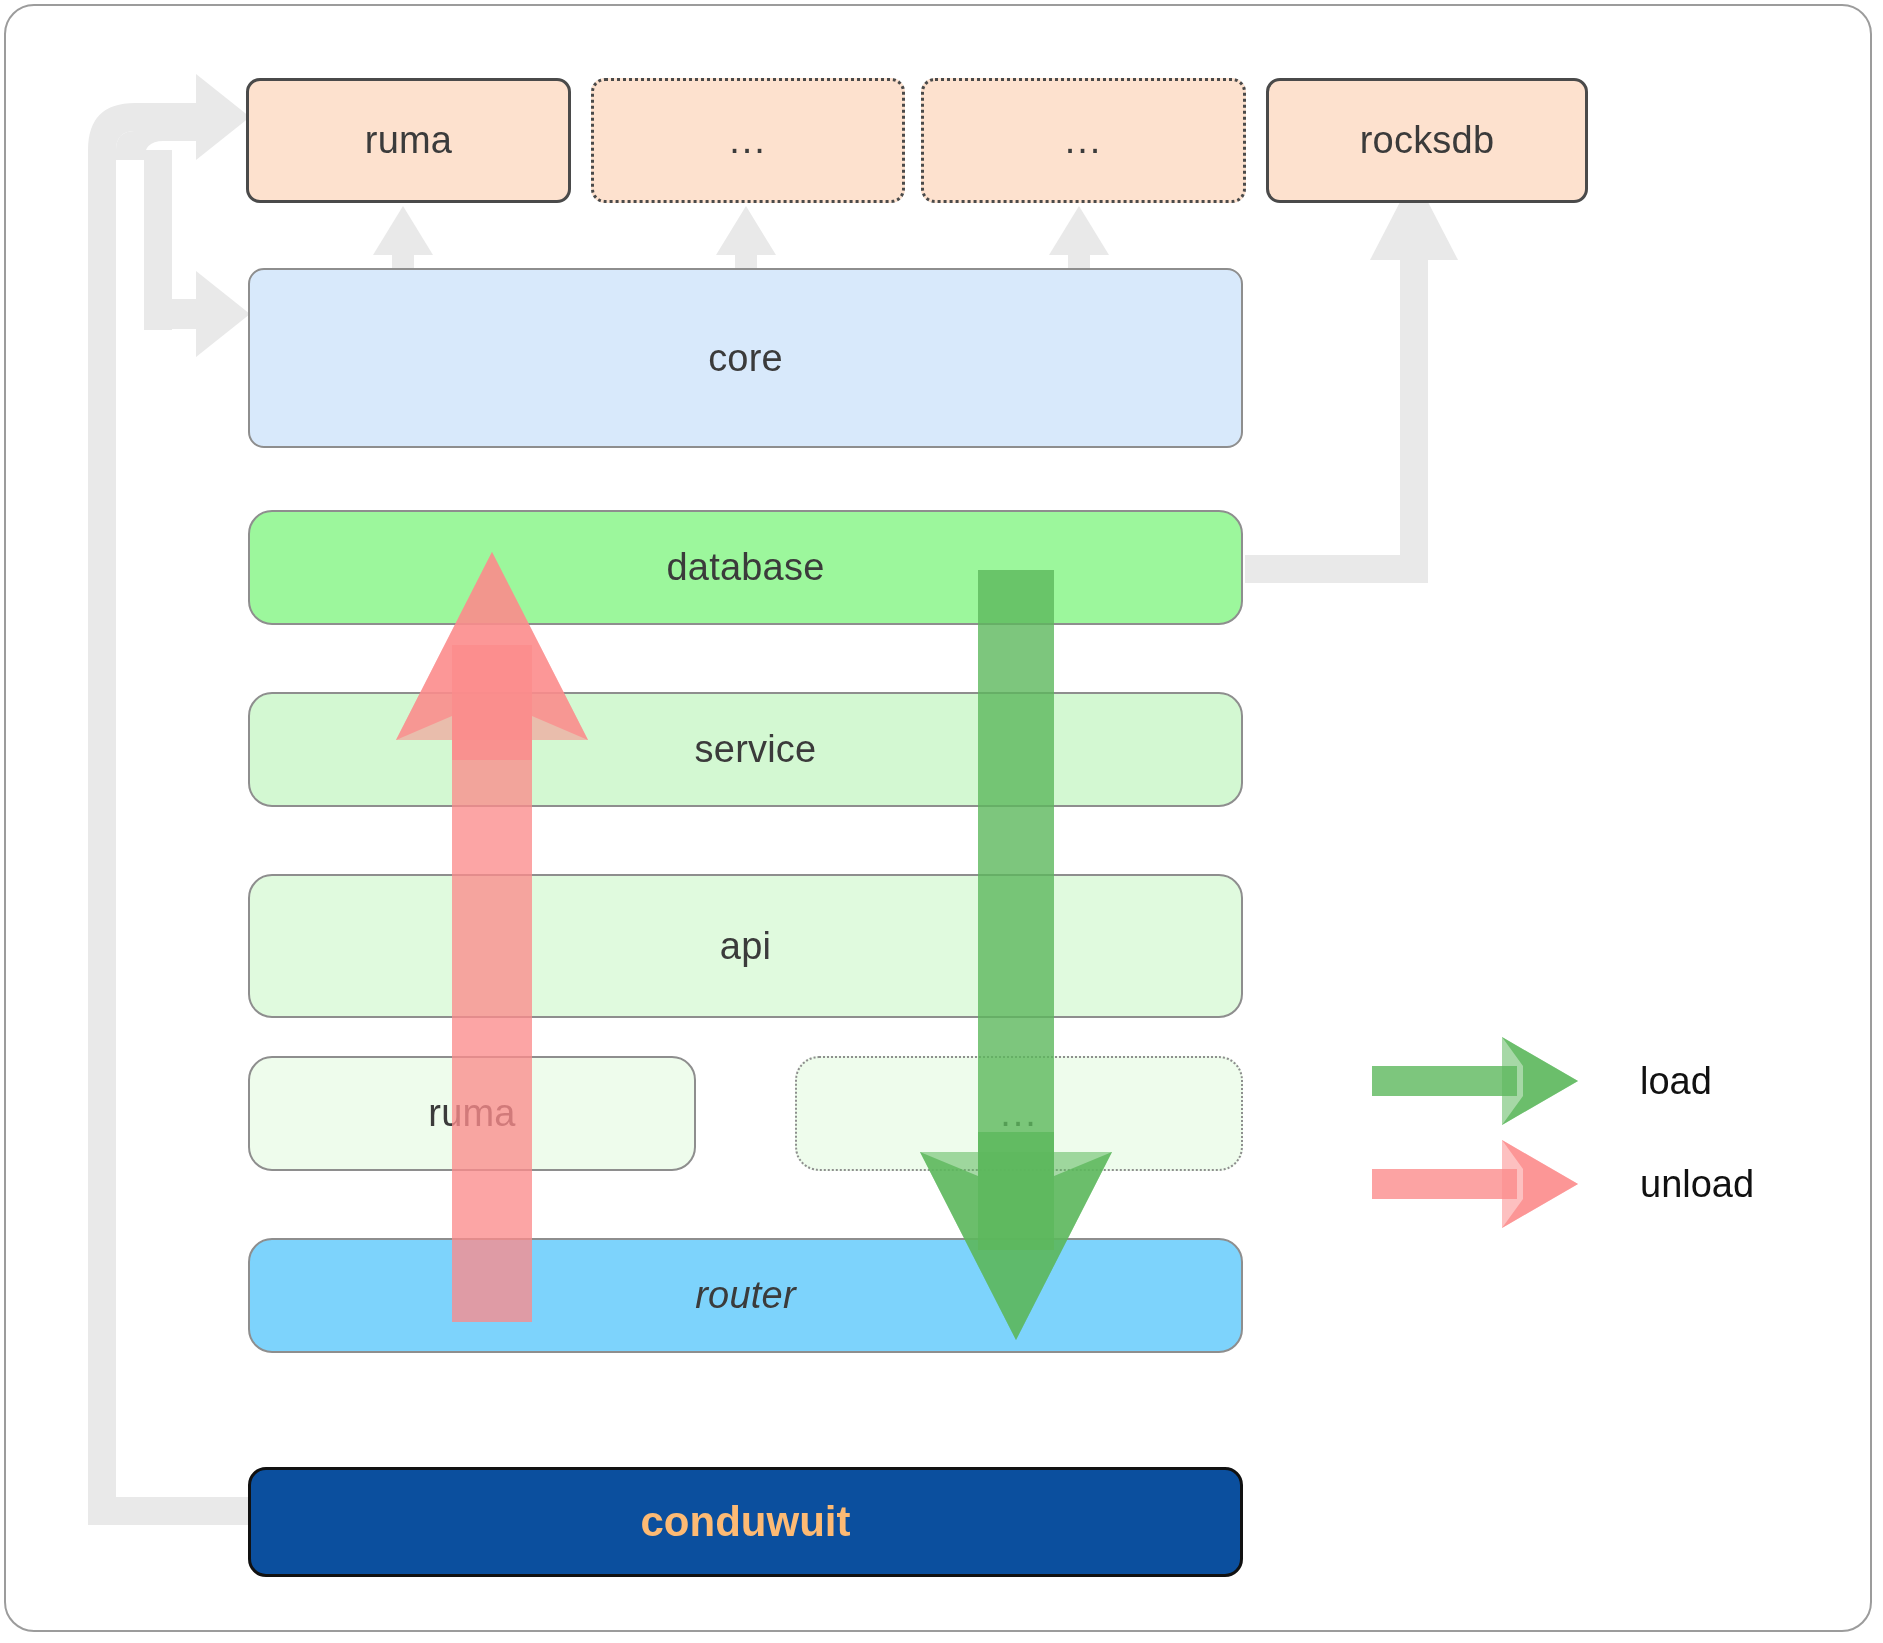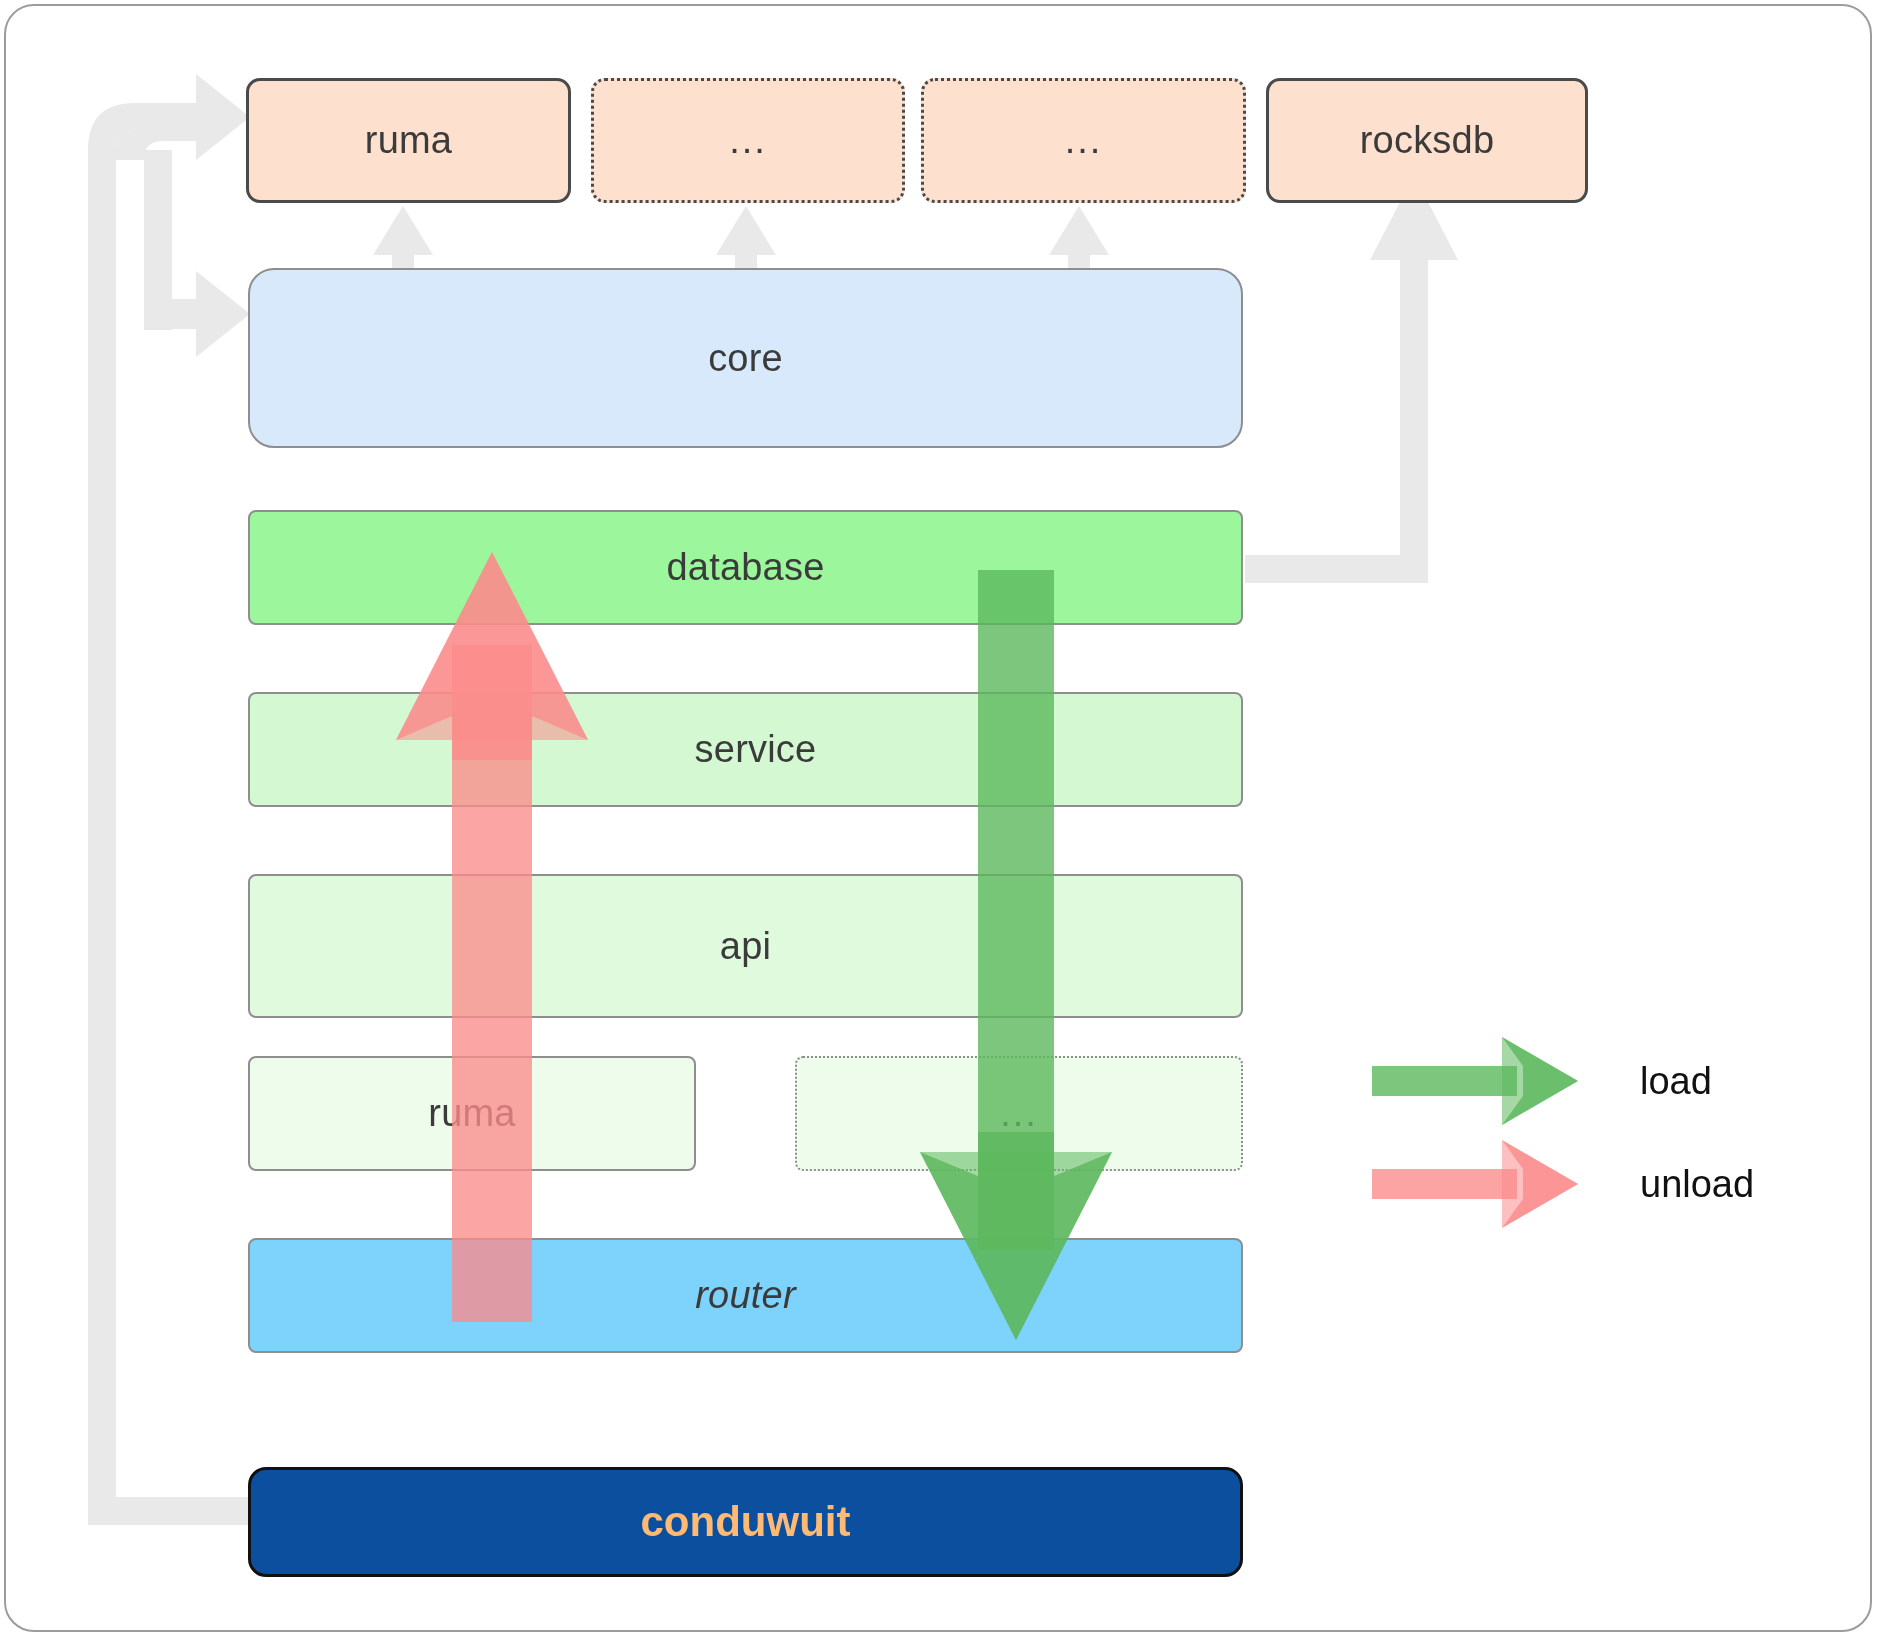--- a/index.html
+++ b/index.html
@@ -61,26 +61,26 @@
   }
   .dots-label {
     font-size: 38px;
     color: #3b3b3b;
     letter-spacing: 2px;
   }
   
   .core-box {
     background: #d8e9fb;
     border: 2px solid #8e8e8e;
-    border-radius: 26px;
+    border-radius: 16px;
   }
   
   .tier {
     border: 2px solid #8e8e8e;
-    border-radius: 8px;
+    border-radius: 24px;
   }
   .tier-database { background: #9cf79c; }
   .tier-service  { background: #d3f8d2; padding-left: 20px; }
   .tier-api      { background: #e0fade; }
   .tier-admin    { background: #eefcec; }
   .tier-dots     { background: #eefcec; border: 2px dotted #8e8e8e; }
   .tier-router   { background: #7dd3fc; font-style: italic; }
   
   .conduwuit-box {
     background: #0b4f9e;

